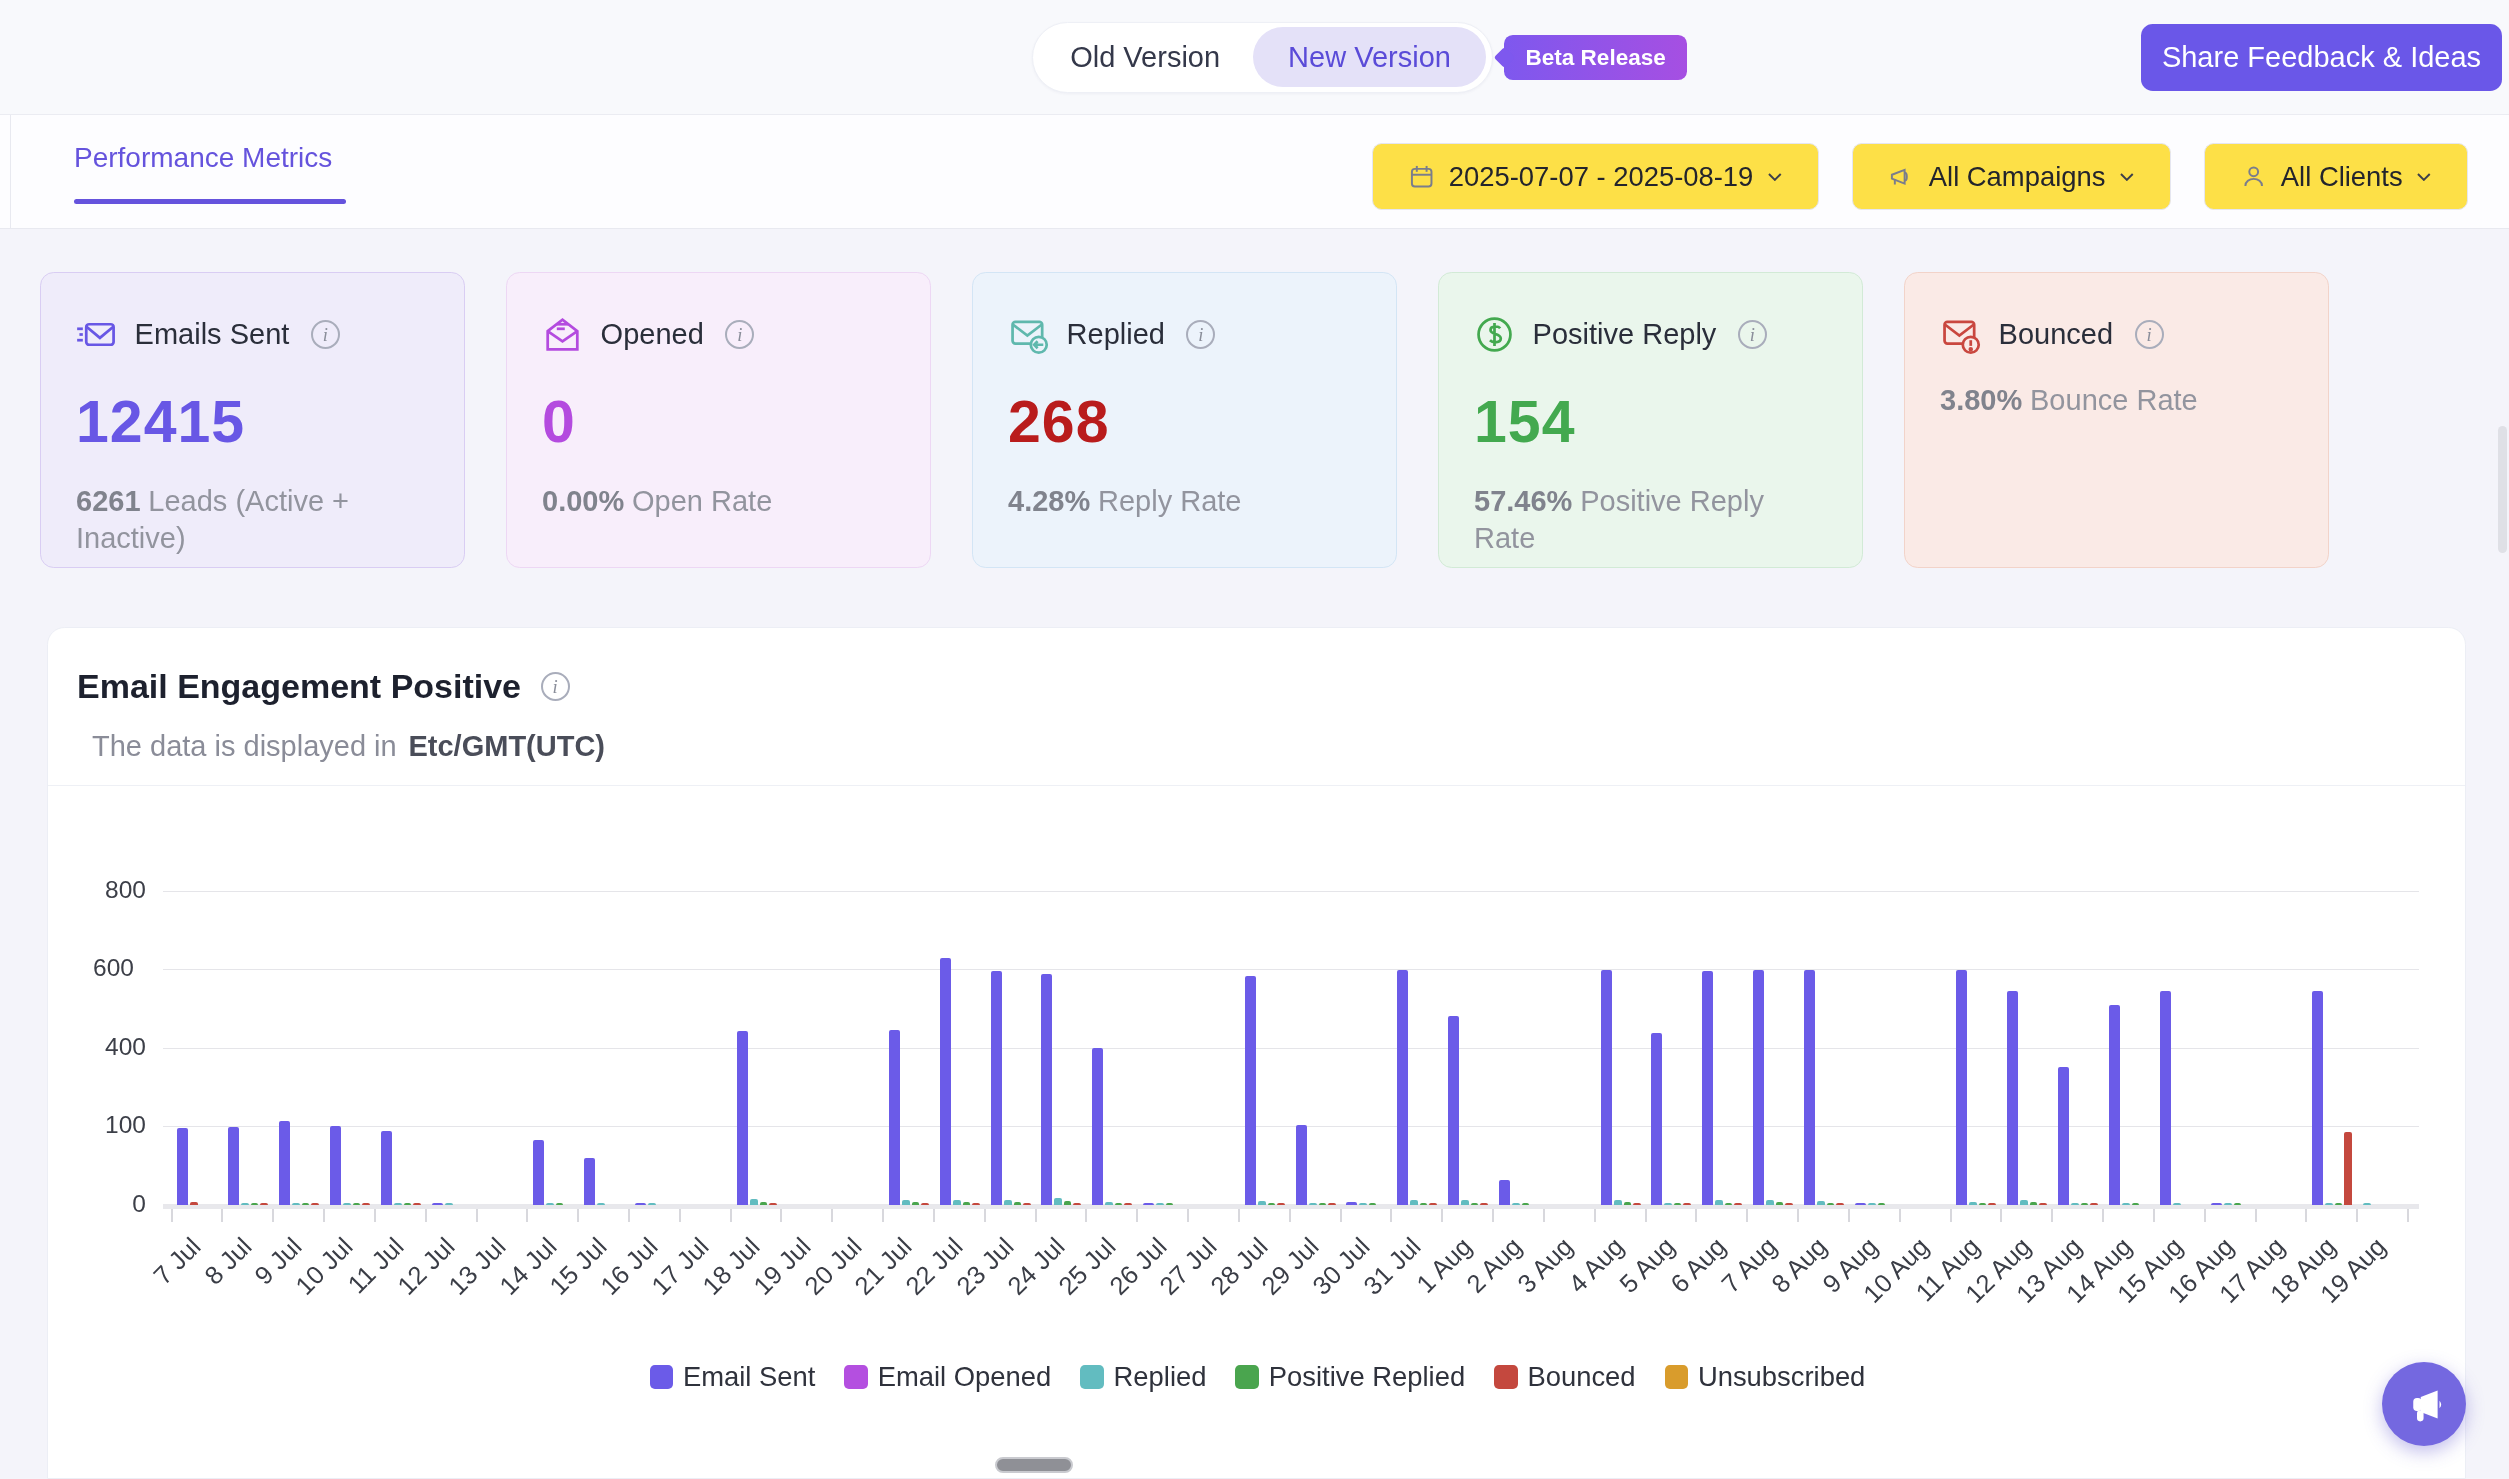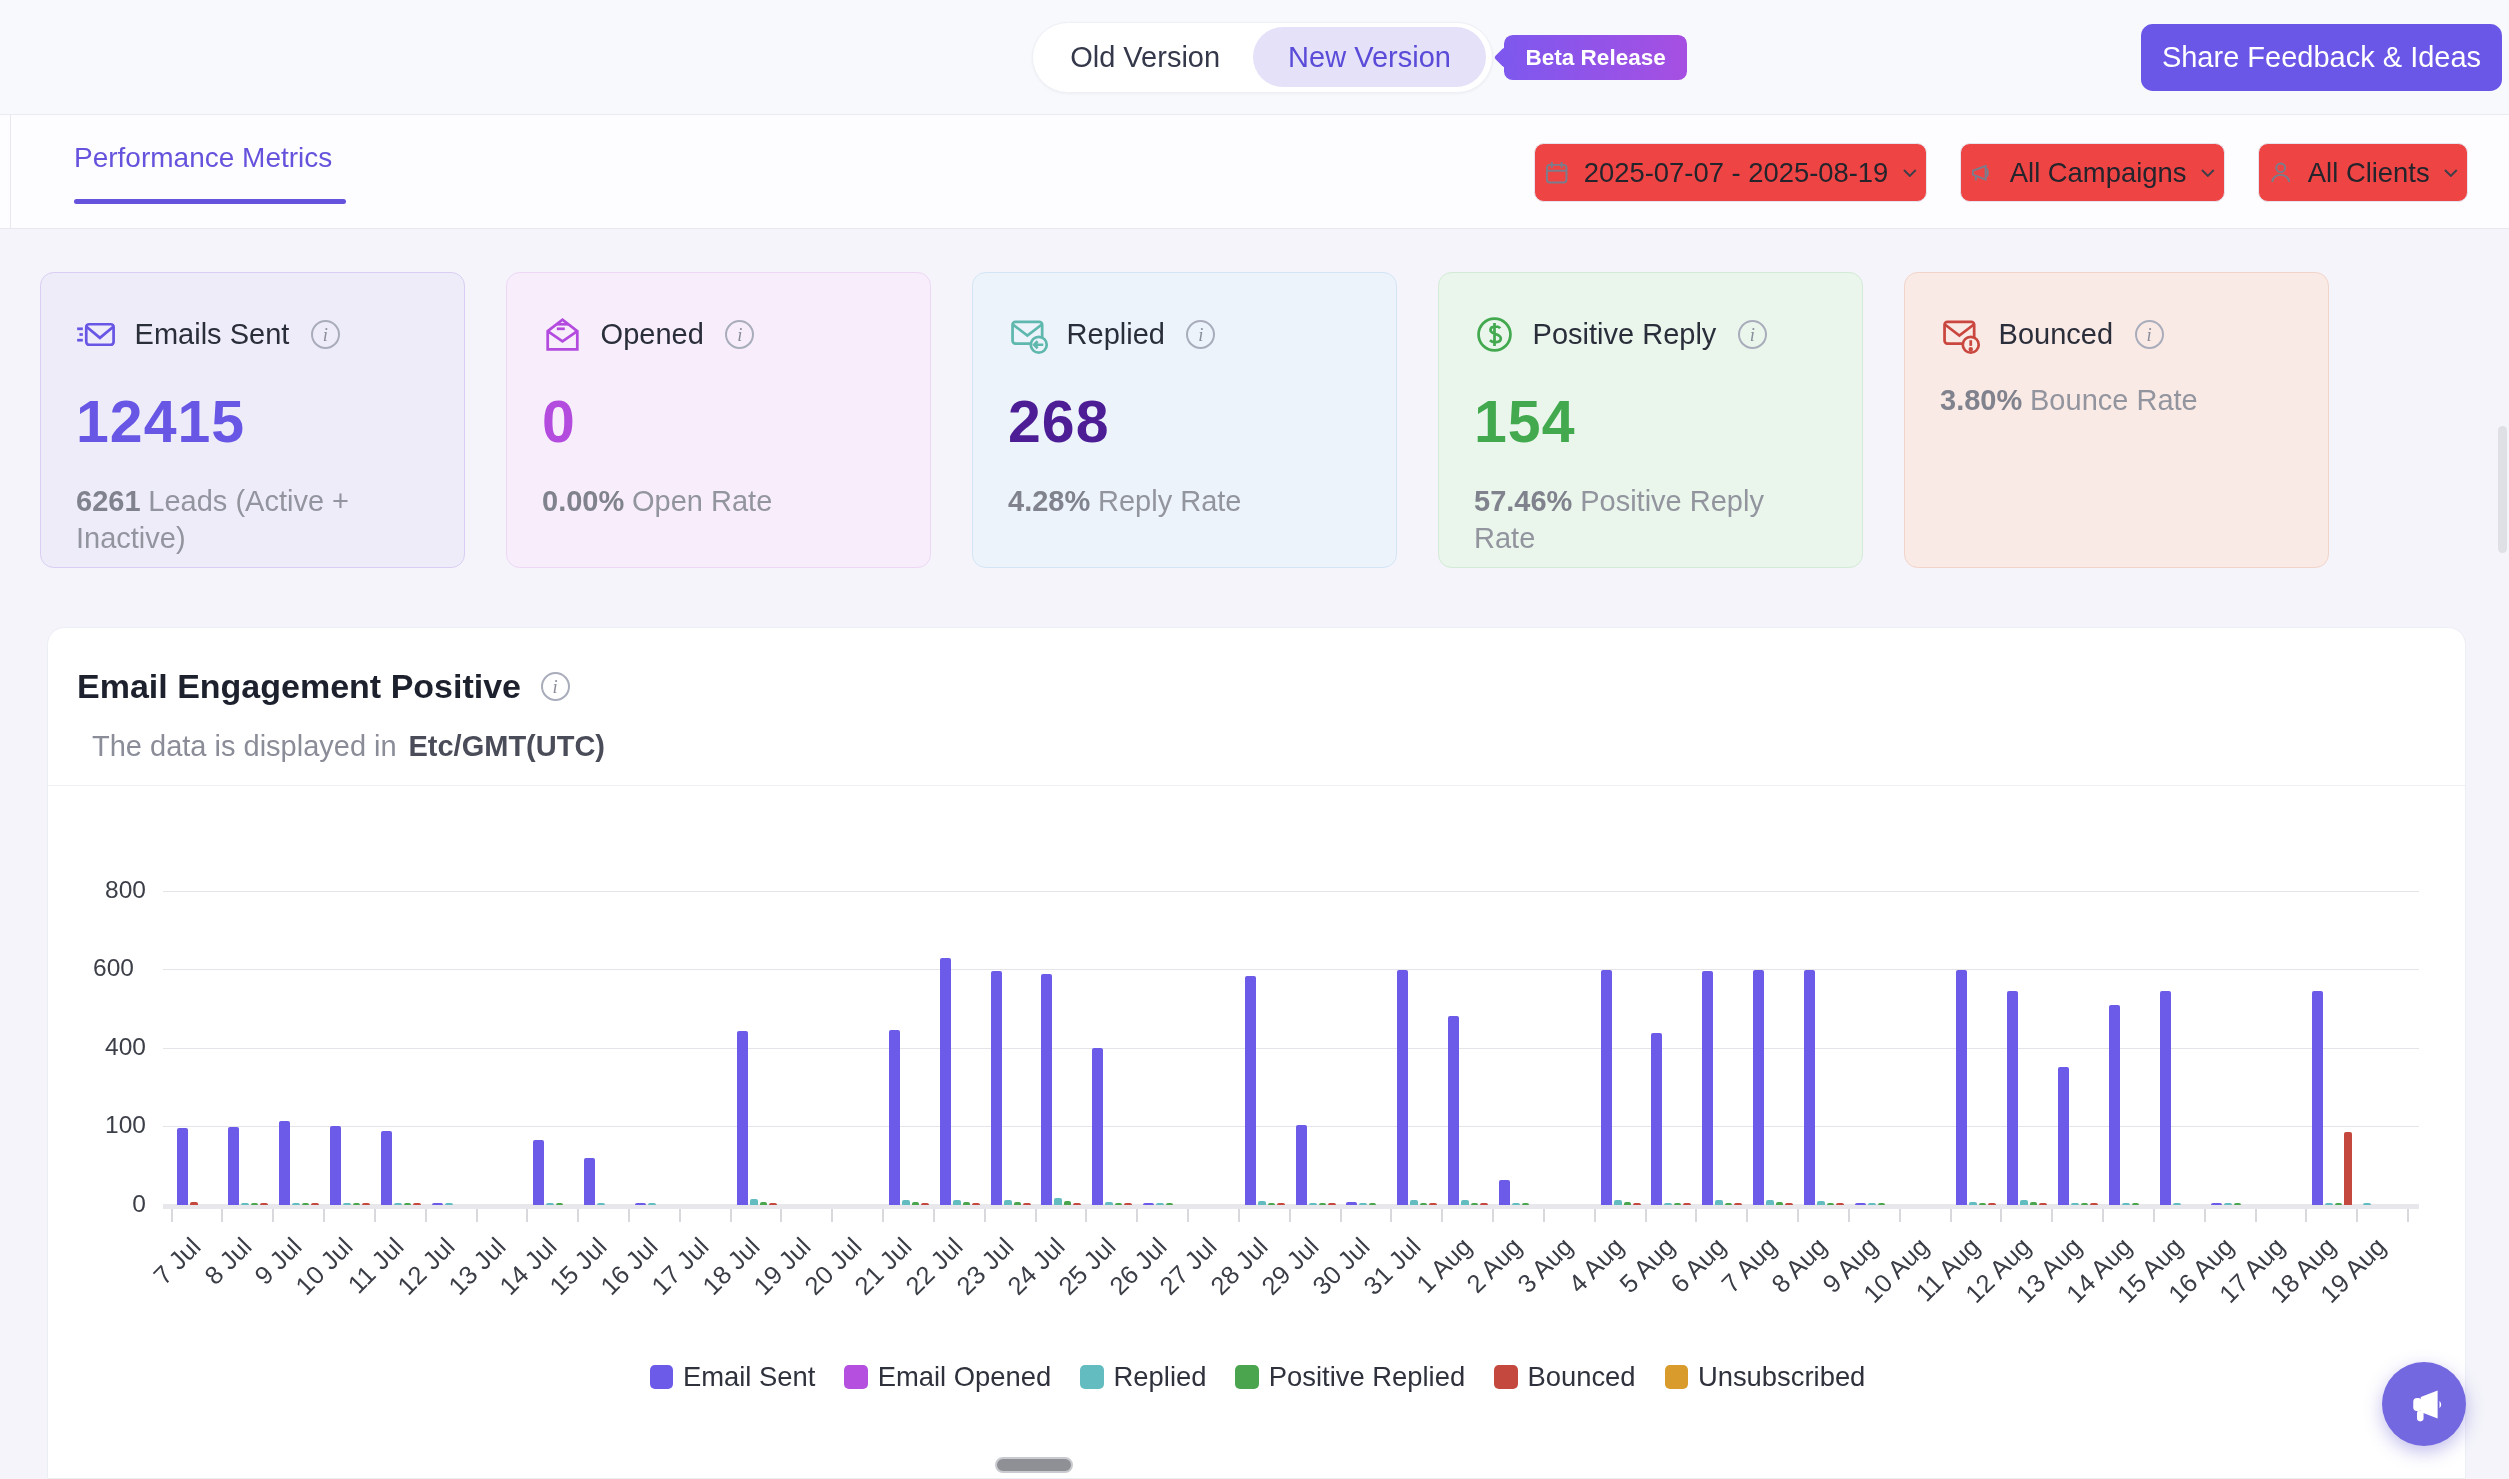--- a/index.html
+++ b/index.html
@@ -14,21 +14,21 @@
   .beta { position:absolute; left:1504px; top:35px; height:45px; background:linear-gradient(90deg,#7e58ee,#a64fe2); color:#fff; font-size:22.5px; font-weight:bold; border-radius:8.8px; display:flex; align-items:center; padding:0 21.6px; }
   .beta:before { content:""; position:absolute; left:-6.9px; top:14.7px; width:14.7px; height:14.7px; background:#7e58ee; transform:rotate(45deg); border-radius:2.9px; }
   .share-btn { position:absolute; left:2105px; top:23.5px; width:361px; height:67px; background:#6a57e8; border:none; border-radius:11.8px; color:#fff; font-size:29px; font-family:inherit; cursor:pointer;margin-left:36px; }
 
   
   .navrow { position:absolute; left:0; top:115px; width:2509px; height:114px; background:#fdfdff; border-bottom:1px solid #e8e9f0; }
   .navrow .edge { position:absolute; left:9.8px; top:0; width:1px; height:114px; background:#e8e9f0; }
   .tab { position:absolute; left:74px; top:27.4px; font-size:28px; color:#6553dd; font-weight:500; cursor:pointer; }
   .tab-underline { position:absolute; left:74px; top:84px; width:272px; height:4.9px; background:#6553dd; border-radius:2.9px; }
   .filters { position:absolute; right:41px; top:28px; display:flex; gap:33px; }
-  .filter-btn { height:59px; background:#ef4444; border:1px solid #e5e6f0; border-radius:9.8px; display:flex; align-items:center; gap:13.7px; padding:0 8px; font-size:27.4px; color:#23242c; cursor:pointer; }
+  .filter-btn { height:67px; background:#fde047; border:1px solid #e5e6f0; border-radius:9.8px; display:flex; align-items:center; gap:13.7px; padding:0 35px; font-size:27.4px; color:#23242c; cursor:pointer; }
   .filter-btn svg { flex:none; }
   .chev { width:15.7px; height:9.8px; }
 
   
   .cards { position:absolute; left:40px; top:272px; width:2164px; display:flex; gap:41px; }
   .metric-card { width:455px; height:296px; border-radius:13.7px; border:1px solid transparent; padding:41px 35px; }
   .card-head { display:flex; align-items:center; gap:17.6px; }
   .card-icon { width:41px; height:41px; display:flex; }
   .card-title { font-size:29px; color:#2a2e3a; }
   .info-dot { width:29px; height:29px; border:2px solid #a9adbb; border-radius:50%; color:#8a8e9a; font-size:18.6px; font-family:"Liberation Serif",serif; font-style:italic; display:flex; align-items:center; justify-content:center; margin-left:3.9px; }
@@ -160,21 +160,21 @@
         <svg width="41" height="41" viewBox="0 0 36 36" fill="none" stroke="currentColor" stroke-width="2.4">
             <rect x="4" y="7" width="26" height="19" rx="2.5"></rect>
             <path d="M4 9 L17 19 L30 9"></path>
             <circle cx="27" cy="27" r="7" fill="#ecf3fb"></circle>
             <path d="M31 27 h-7 M26 24 l-3 3 3 3"></path>
           </svg>
       </span>
       <span class="card-title">Replied</span>
       <span class="info-dot">i</span>
     </div>
-    <div class="card-value" style="color: #4c1d95;">268</div>
+    <div class="card-value" style="color: #b91c1c;">268</div>
     <div class="card-sub"><b>4.28%</b><span>Reply Rate</span></div>
   </div>
 
   <div class="metric-card" style="background: rgb(234, 246, 236); border-color: rgb(210, 234, 214);">
     <div class="card-head">
       <span class="card-icon" style="color: rgb(67, 169, 79);">
         <svg width="41" height="41" viewBox="0 0 36 36" fill="none" stroke="currentColor" stroke-width="2.4">
             <circle cx="18" cy="18" r="14"></circle>
             <path d="M23 12.5 c-1.5-2-8.5-2.5-8.5 1.5 c0 4.5 9 2.5 9 7.5 c0 4-7 4-9.5 1.5 M18 8 v20"></path>
           </svg>

